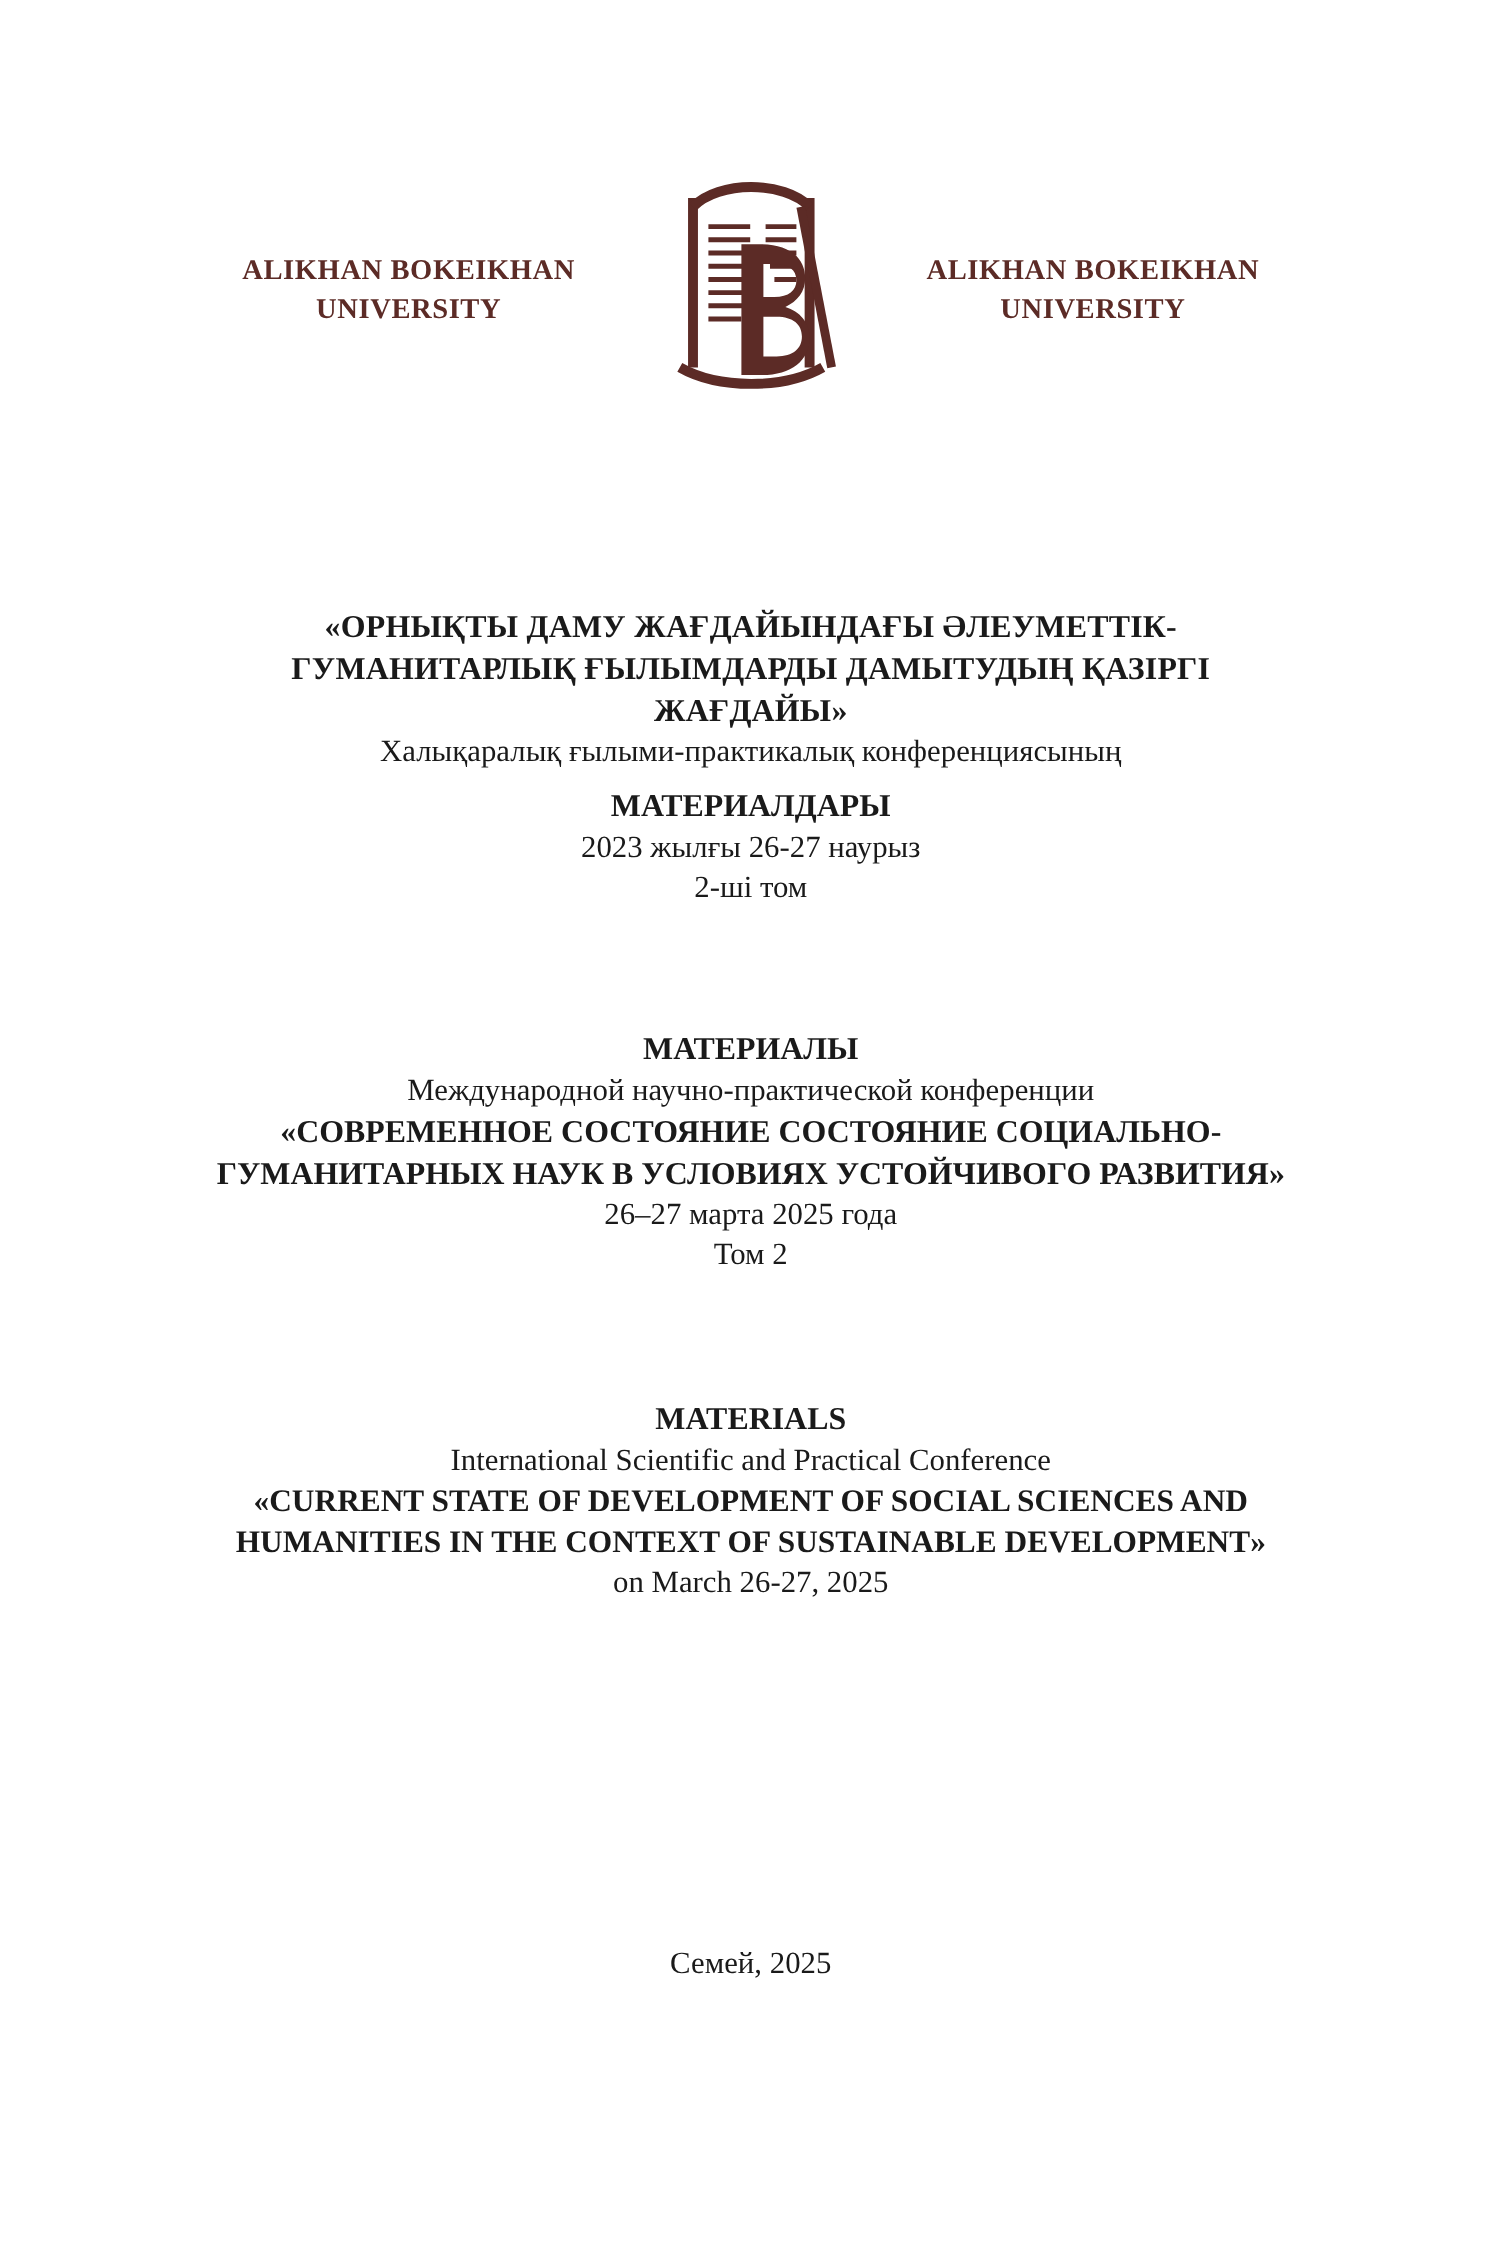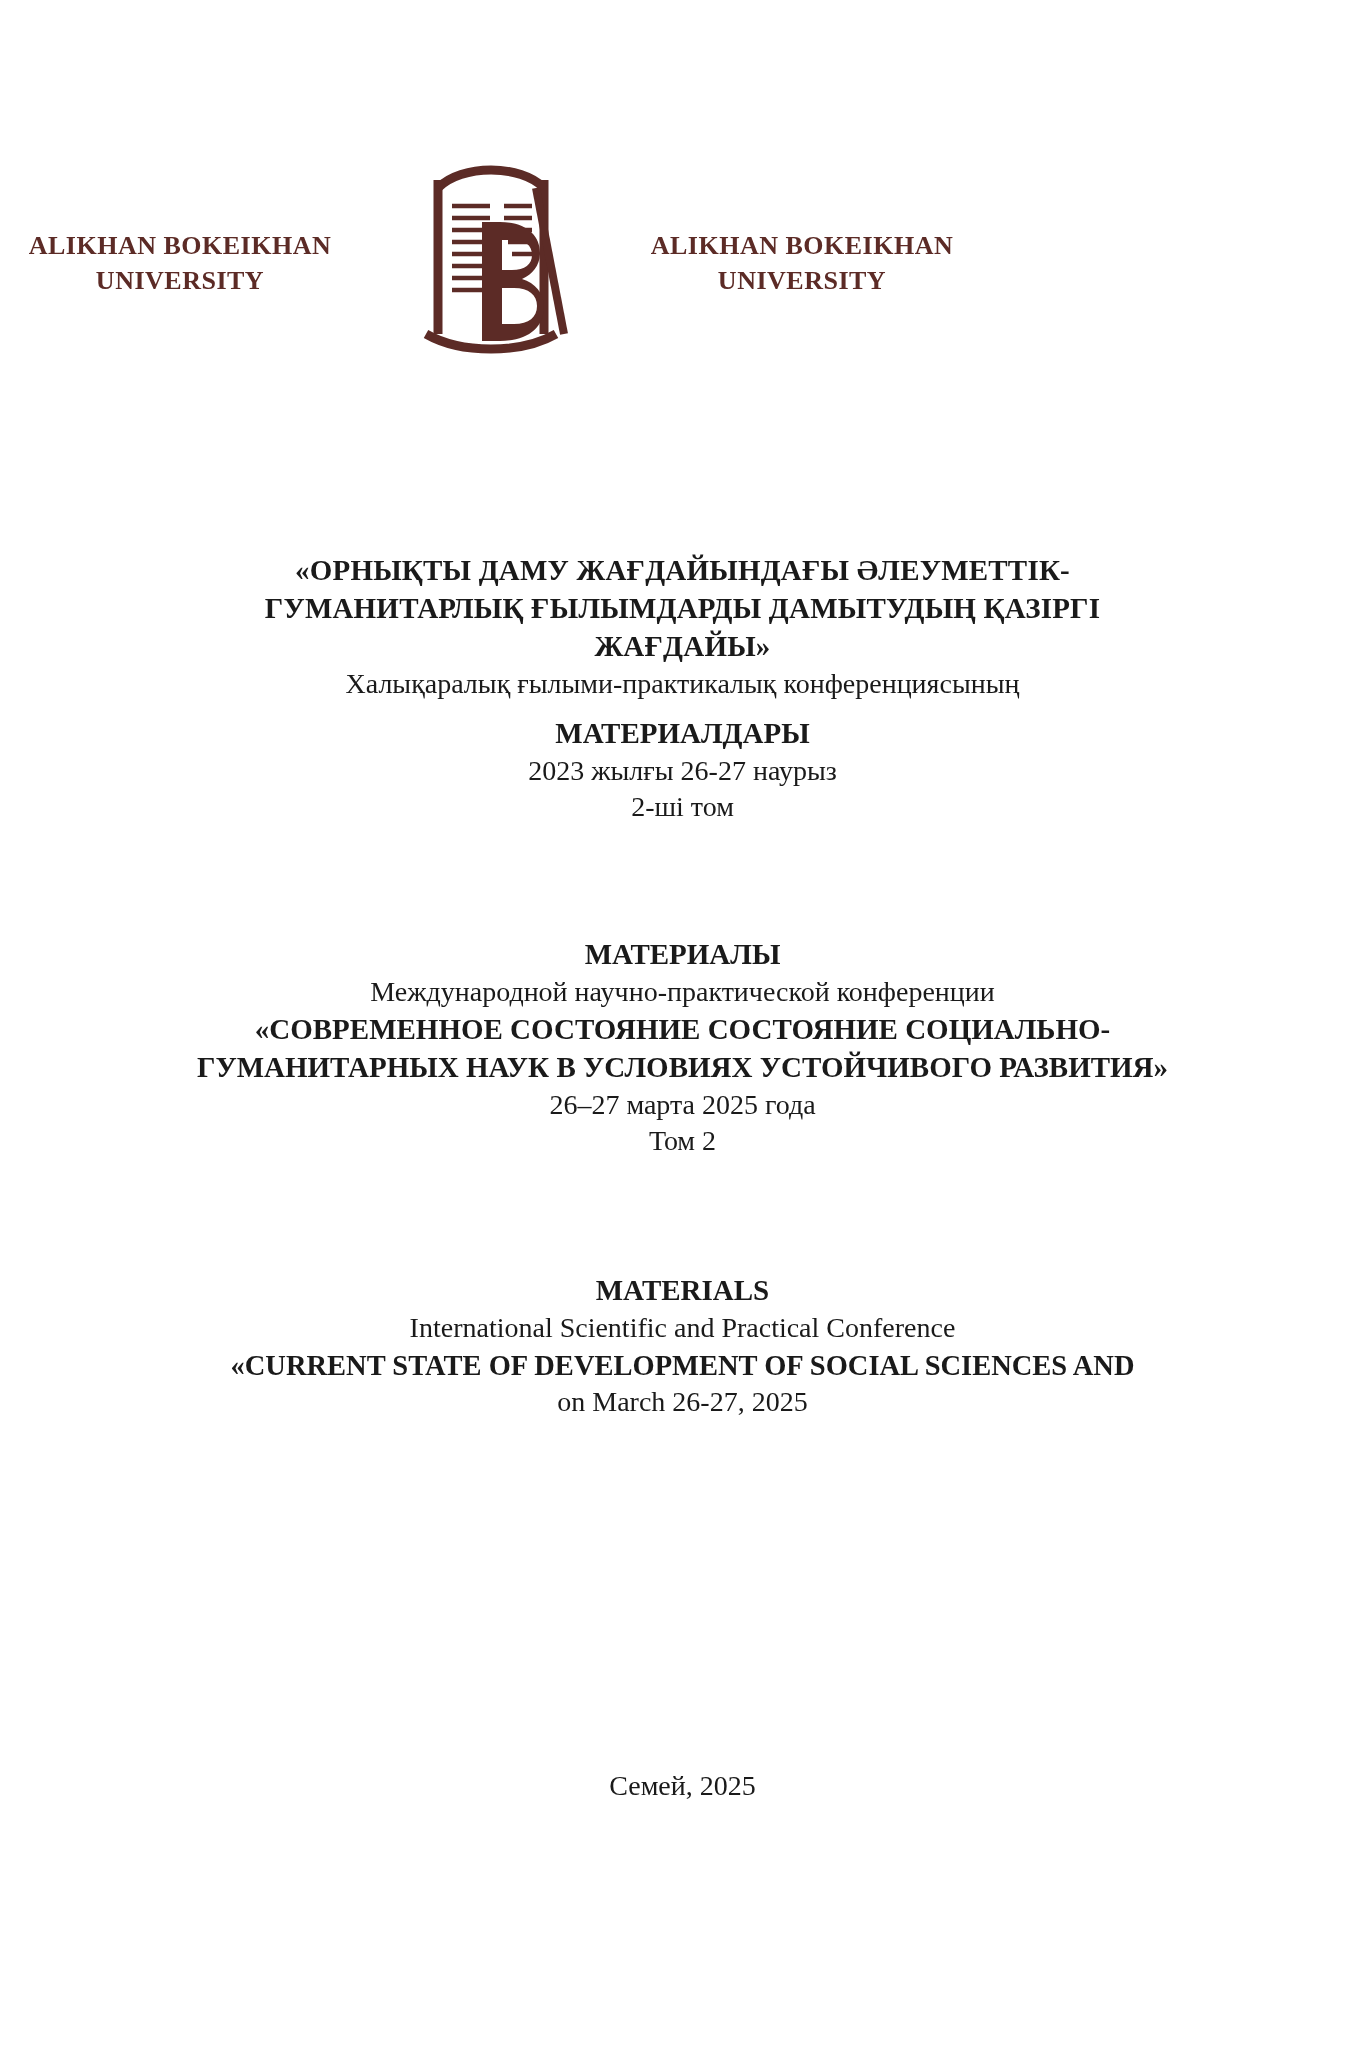--- a/index.html
+++ b/index.html
@@ -20,20 +20,21 @@
     width: 1365px;
     height: 2047px;
     padding: 0;
     position: relative;
   }
 
   
   .header {
     display: flex;
     align-items: center;
+    justify-content: center;
     gap: 0px;
     padding-top: 148px;
   }
   .uni-name {
     width: 360px;
     text-align: center;
     font-weight: bold;
     font-size: 26px;
     letter-spacing: 0.5px;
     line-height: 1.35;
@@ -165,18 +166,19 @@
     <div class="line t-title-ru">«СОВРЕМЕННОЕ СОСТОЯНИЕ СОСТОЯНИЕ СОЦИАЛЬНО-</div>
     <div class="line t-title-ru">ГУМАНИТАРНЫХ НАУК В УСЛОВИЯХ УСТОЙЧИВОГО РАЗВИТИЯ»</div>
     <div class="line t-norm">26–27 марта 2025 года</div>
     <div class="line t-norm">Том 2</div>
   </div>
 
   <div class="block en">
     <div class="line t-strong">MATERIALS</div>
     <div class="line t-norm">International Scientific and Practical Conference</div>
     <div class="line t-title-en">«CURRENT STATE OF DEVELOPMENT OF SOCIAL SCIENCES AND</div>
+    <div class="line t-title-en">HUMANITIES IN THE CONTEXT OF SUSTAINABLE DEVELOPMENT»</div>
     <div class="line t-norm">on March 26-27, 2025</div>
   </div>
 
   <div class="place">Семей, 2025</div>
 
 </div>
 
 </body></html>

